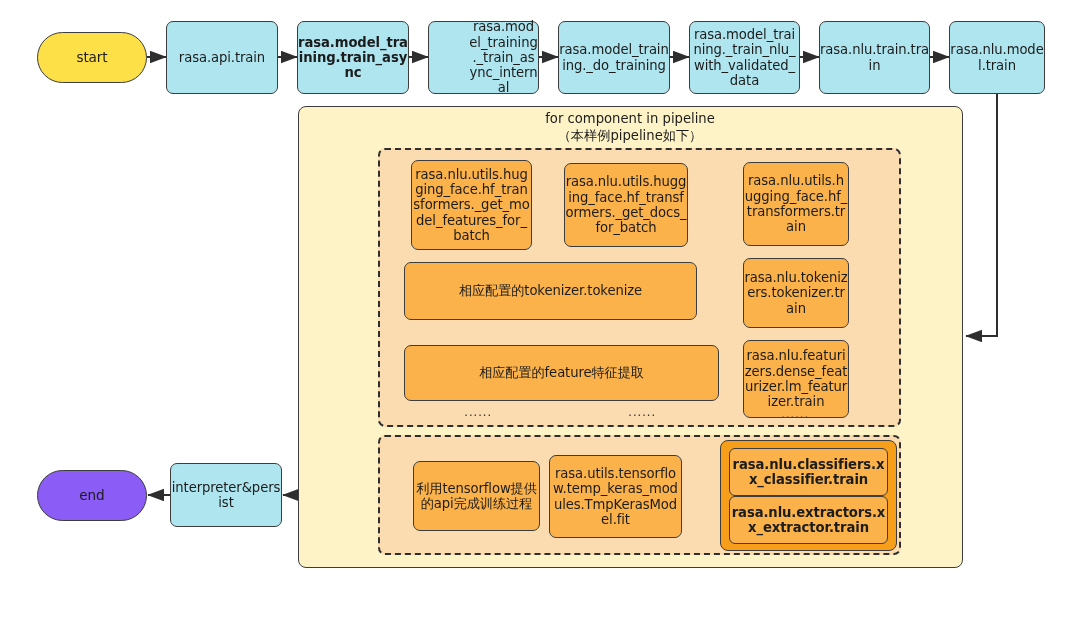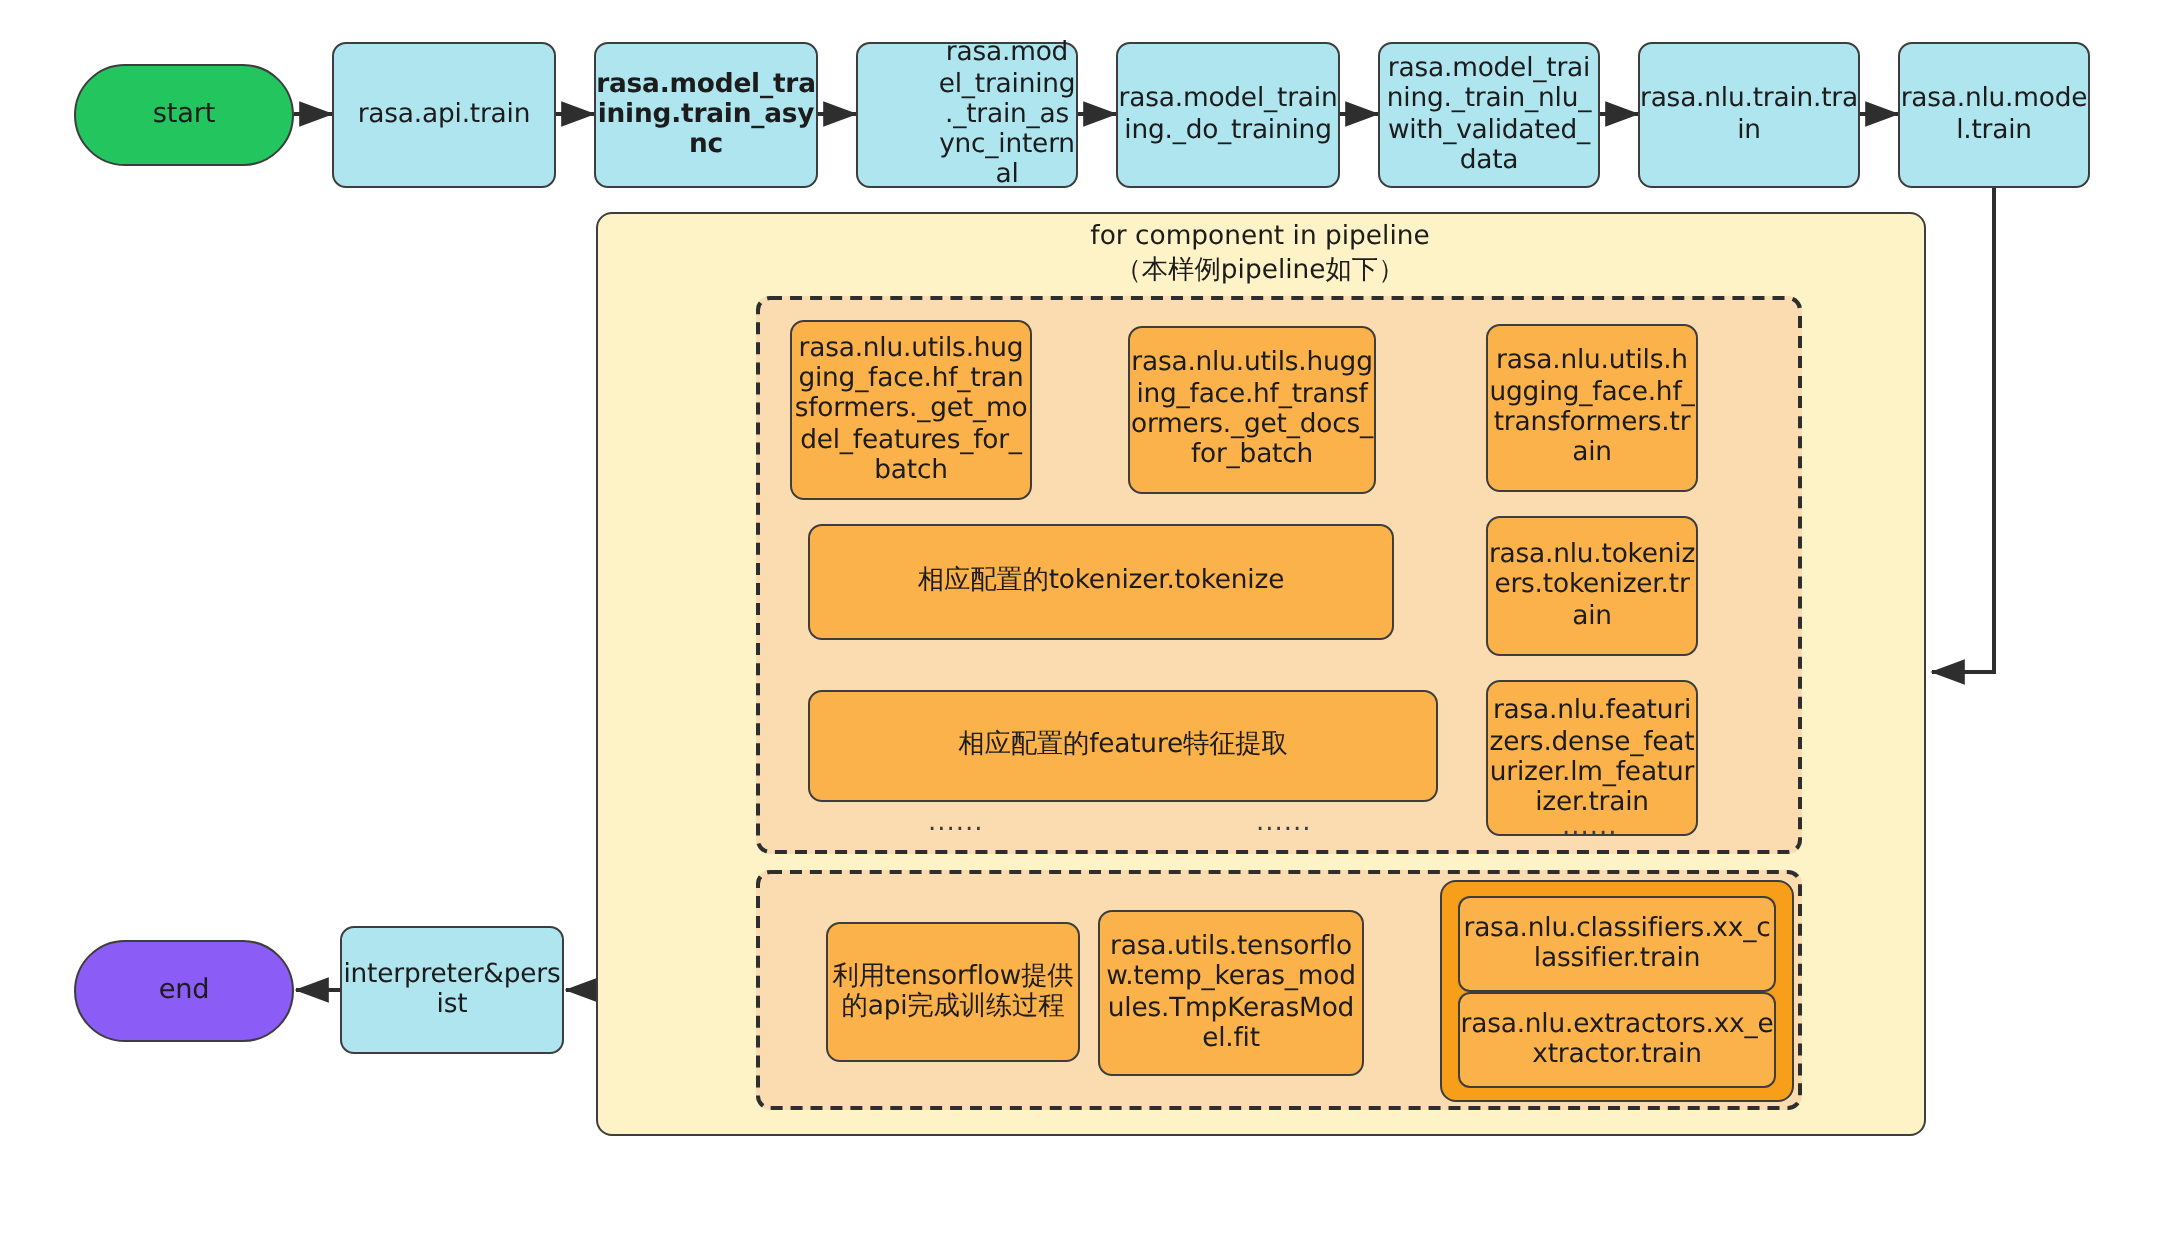--- a/index.html
+++ b/index.html
@@ -41,21 +41,21 @@
     white-space: pre-wrap;
     z-index: 3;
   }
   .n-blue {
     background: #aee5ef;
     border: 1.6px solid #3d3d3d;
     border-radius: 7px;
     font-size: 13.2px;
   }
   .n-green {
-    background: #22c55e;
+    background: #fde047;
     border: 1.8px solid #3d3d3d;
     border-radius: 26px;
     font-size: 13.6px;
   }
   .n-pink {
     background: #8b5cf6;
     border: 1.8px solid #3d3d3d;
     border-radius: 26px;
     font-size: 13.6px;
   }
@@ -63,20 +63,21 @@
     background: #fbb24a;
     border: 1.7px solid #3d3d3d;
     border-radius: 7px;
     font-size: 13.2px;
   }
   .n-orange-sq {
     background: #fbb24a;
     border: 1.7px solid #3d3d3d;
     border-radius: 6px;
     font-size: 13.2px;
+    font-weight: bold;
   }
   .container-outer {
     position: absolute;
     box-sizing: border-box;
     background: #fdf3c6;
     border: 1.8px solid #3d3d3d;
     border-radius: 8px;
     z-index: 1;
   }
   .container-dashed {
@@ -175,21 +176,21 @@
   <div class="node n-blue" style="left:428px; top:21px; width:111px; height:73px;padding-left:40px;">rasa.model_training._train_async_internal</div>
 
   <div class="node n-blue" style="left:558px; top:21px; width:112px; height:73px;">rasa.model_training._do_training</div>
 
   <div class="node n-blue" style="left:689px; top:21px; width:111px; height:73px;">rasa.model_training._train_nlu_with_validated_data</div>
 
   <div class="node n-blue" style="left:819px; top:21px; width:111px; height:73px;">rasa.nlu.train.train</div>
 
   <div class="node n-blue" style="left:949px; top:21px; width:96px; height:73px;">rasa.nlu.model.train</div>
 
-  <div class="node n-orange" style="left:395px; top:160px; width:121px; height:90px;">rasa.nlu.utils.hugging_face.hf_transformers._get_model_features_for_batch</div>
+  <div class="node n-orange" style="left:411px; top:160px; width:121px; height:90px;">rasa.nlu.utils.hugging_face.hf_transformers._get_model_features_for_batch</div>
 
   <div class="node n-orange" style="left:564px; top:163px; width:124px; height:84px;">rasa.nlu.utils.hugging_face.hf_transformers._get_docs_for_batch</div>
 
   <div class="node n-orange" style="left:743px; top:162px; width:106px; height:84px;">rasa.nlu.utils.hugging_face.hf_transformers.train</div>
 
   <div class="node n-orange" style="left:404px; top:262px; width:293px; height:58px;">相应配置的tokenizer.tokenize</div>
 
   <div class="node n-orange" style="left:743px; top:258px; width:106px; height:70px;">rasa.nlu.tokenizers.tokenizer.train</div>
 
   <div class="node n-orange" style="left:404px; top:345px; width:315px; height:56px;">相应配置的feature特征提取</div>

